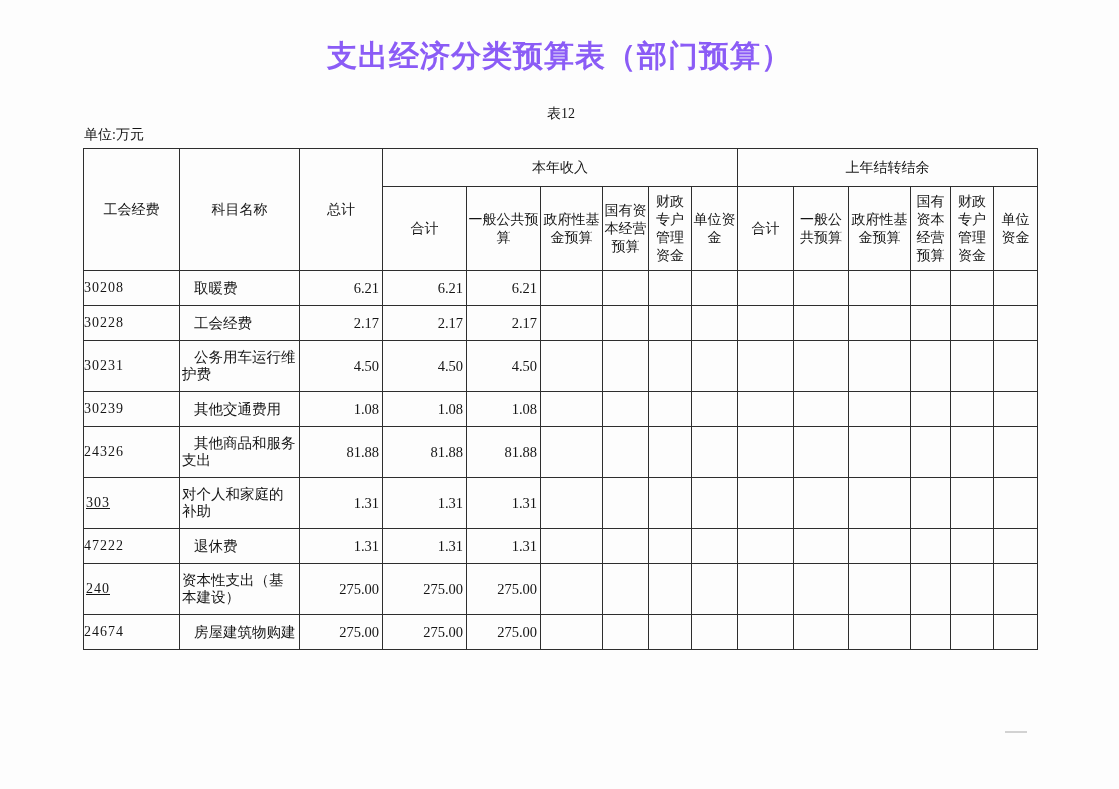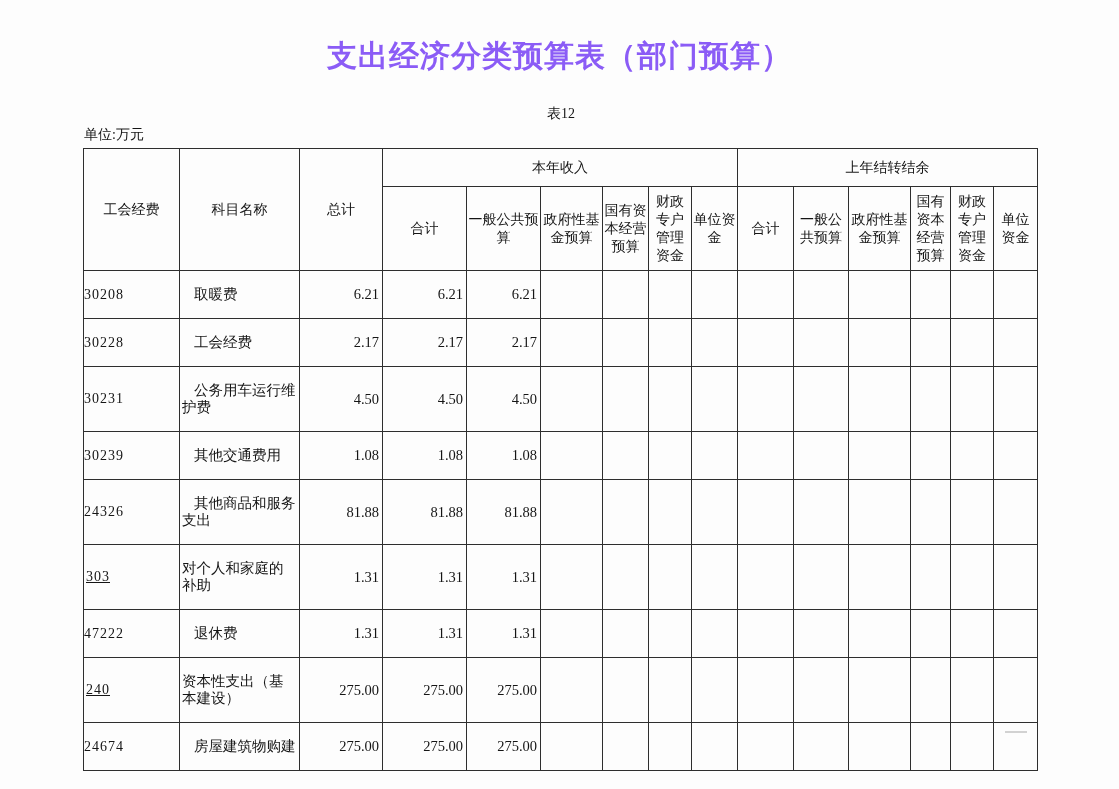--- a/index.html
+++ b/index.html
@@ -23,21 +23,21 @@
     font-size:14px;
   }
   th,td{border:1.5px solid #2e2e2e;overflow:hidden;vertical-align:middle;}
   th{font-weight:normal;padding:1px;line-height:18px;text-align:center;}
   tr.group-row{height:38px;}
   tr.sub-row{height:84px;}
   tbody tr{height:35px;}
   td{padding:0;}
   .code{font-size:14px;letter-spacing:1px;}
   .code.lv1{text-align:left;padding-left:2px;text-decoration:underline;}
-  .name{text-align:left;padding:15px 2px;line-height:17px;font-size:14.5px;}
+  .name{text-align:left;padding:8px 2px;line-height:17px;font-size:14.5px;}
   .name.ind{text-indent:12px;}
   .num{text-align:right;padding-right:3px;font-size:14.5px;word-spacing:1px;}
   .speck{position:absolute;left:1005px;top:731px;width:22px;border-top:2px solid #c7c7c7;opacity:.8;}
 </style>
 </head>
 <body>
 
 <div class="sheet">
 
   <div class="title">支出经济分类预算表（部门预算）</div>

